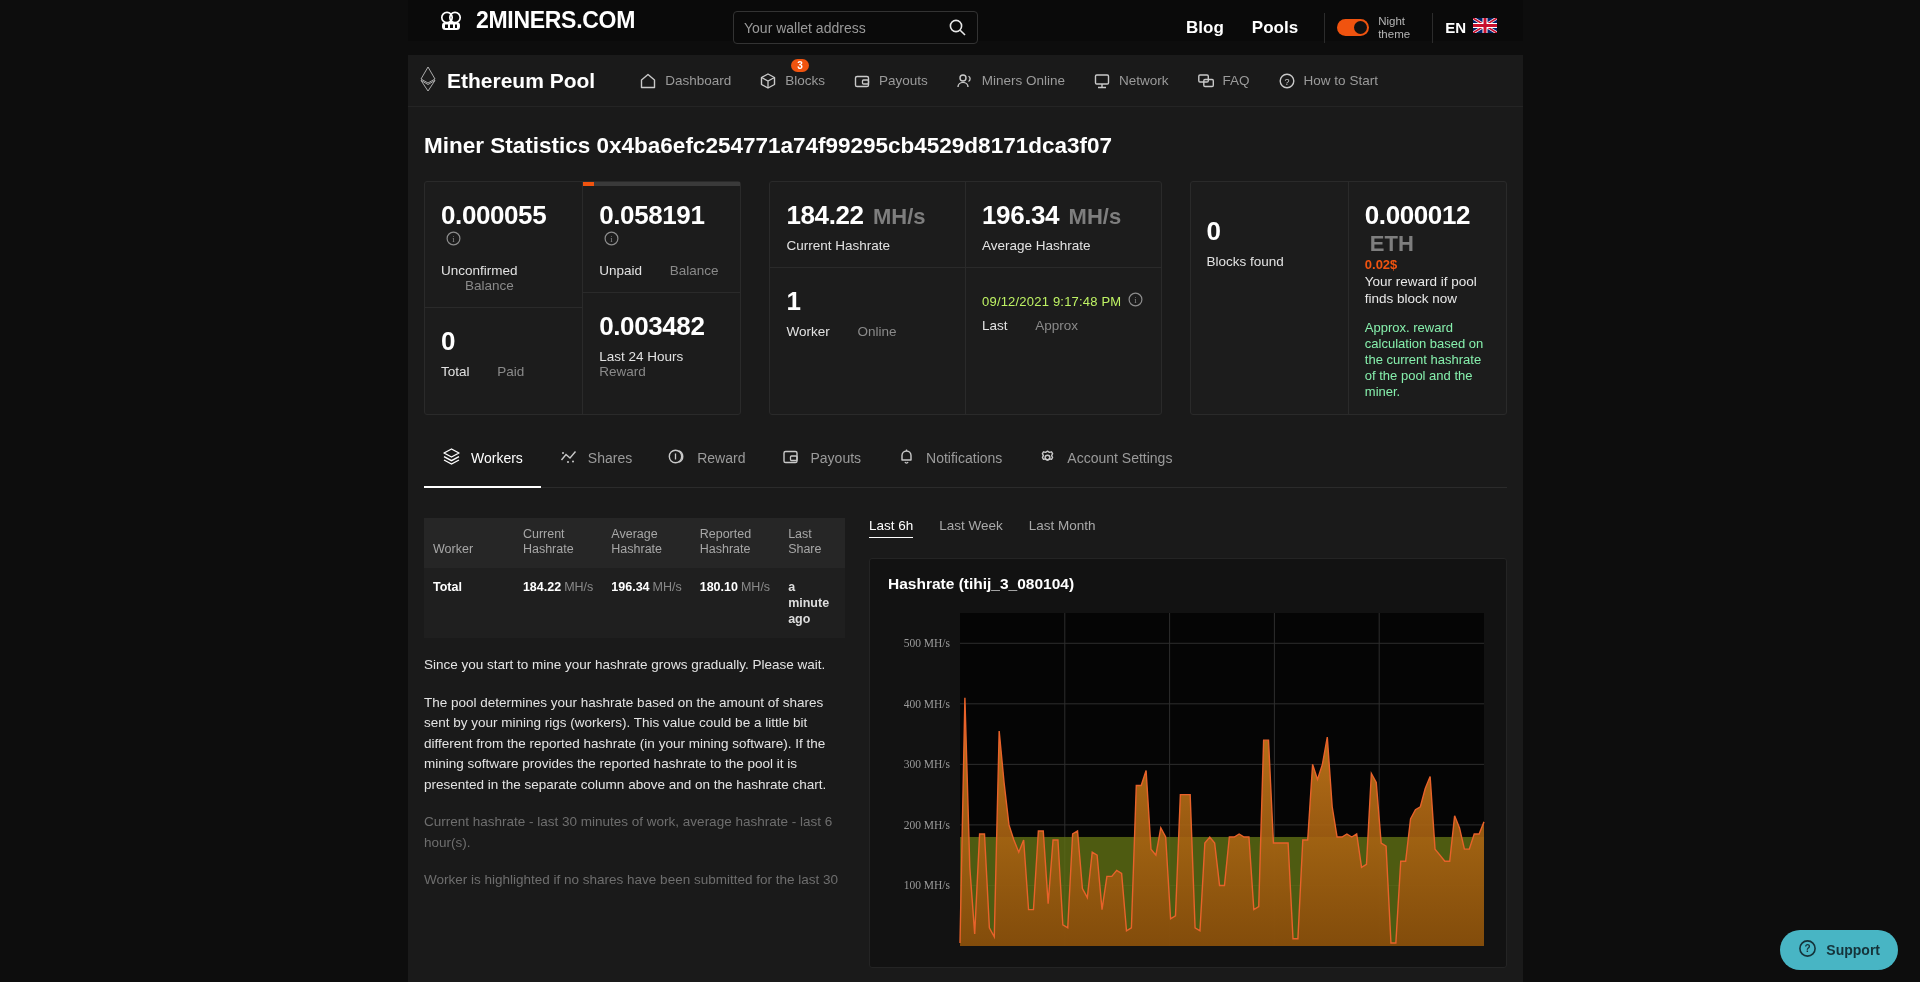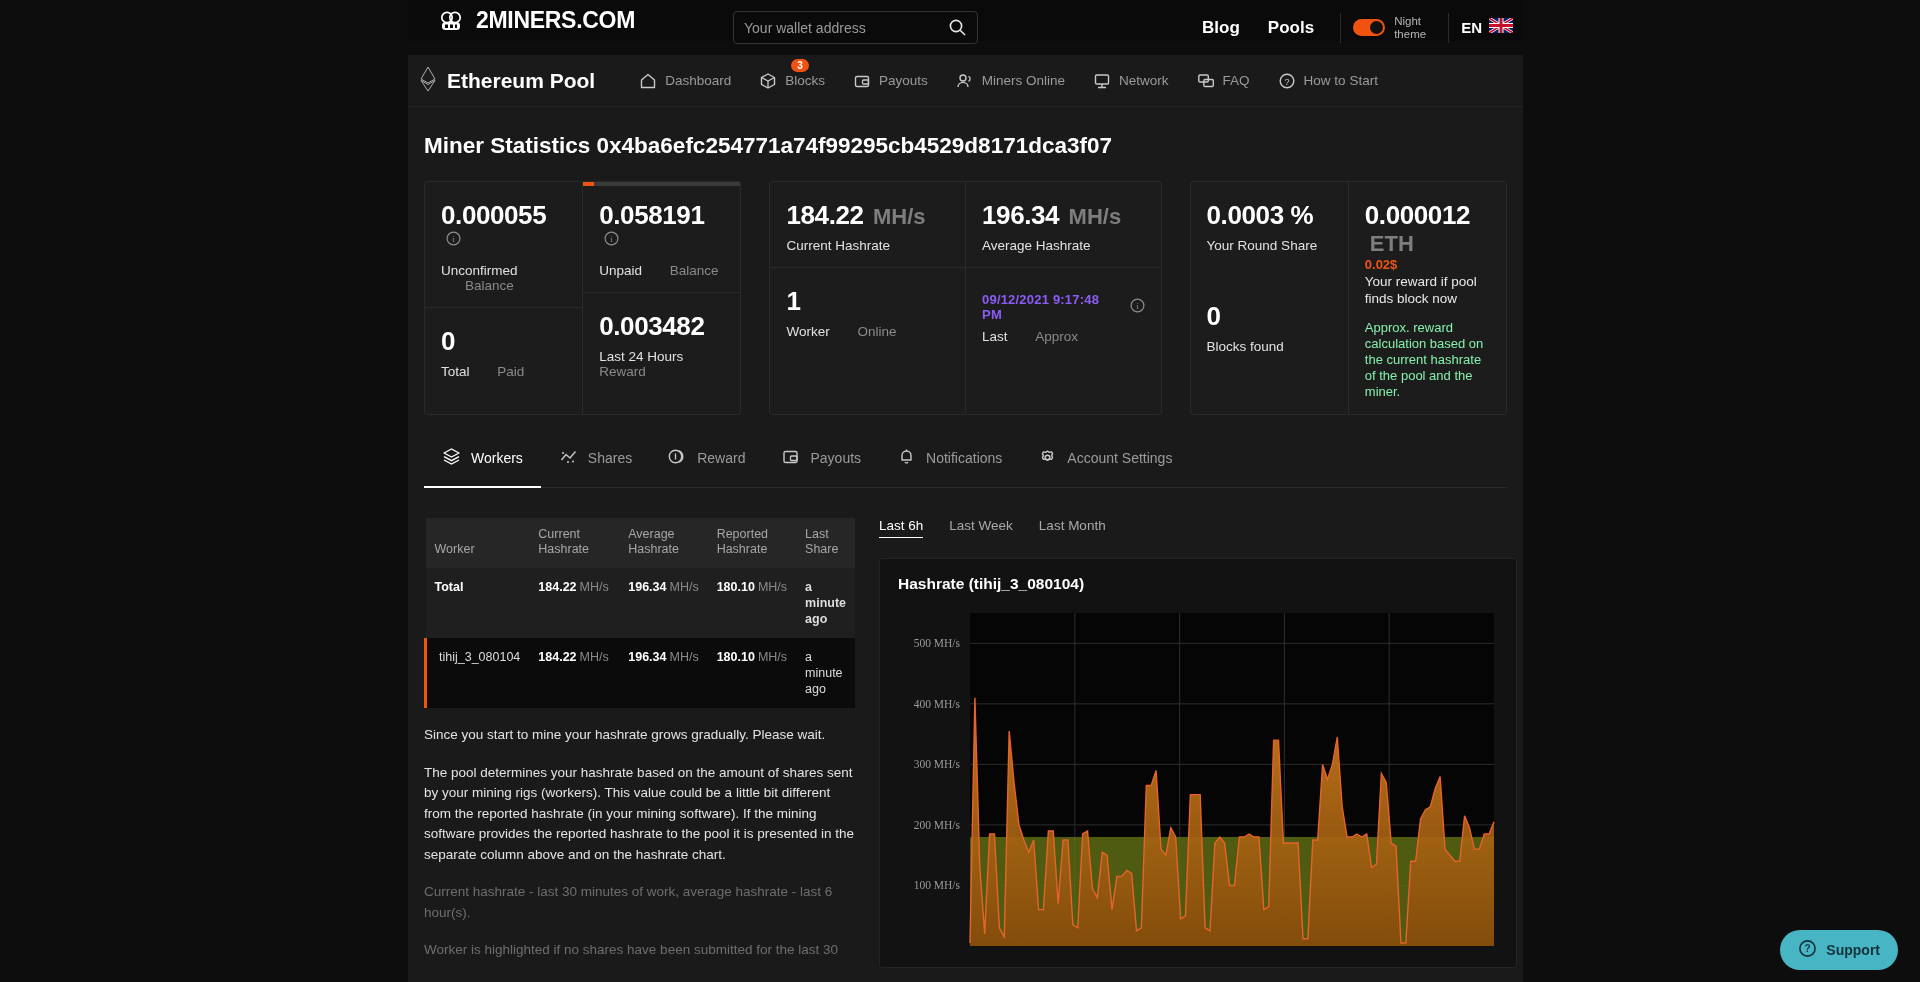--- a/index.html
+++ b/index.html
@@ -25,21 +25,21 @@
     border: 1px solid #333; border-radius: 4px; background: #0a0a0a;
     display: flex; align-items: center; padding: 0 10px;
   }
   .search-input {
     flex: 1; background: transparent; border: 0; outline: none;
     color: #cfcfcf; font-size: 14px; font-family: "Liberation Sans", sans-serif;
   }
   .search-input::placeholder { color: #9a9a9a; }
   .search-btn { width: 20px; height: 20px; display:flex; align-items:center; justify-content:center; }
 
-  .top-right { position: absolute; right: 10px; top: 0; height: 55px; display: flex; align-items: center; gap: 0; }
+  .top-right { position: absolute; right: 26px; top: 0; height: 55px; display: flex; align-items: center; gap: 0; }
   .top-link { color: #fff; font-size: 17px; font-weight: bold; padding: 0 14px; }
   .vdivider { width: 1px; height: 30px; background: #2c2c2c; margin: 0 12px; }
   .toggle-grp { display: flex; align-items: center; gap: 9px; }
   .toggle {
     width: 32px; height: 17px; border-radius: 9px; background: #f0530f; position: relative;
   }
   .toggle::after {
     content: ''; position: absolute; right: 2px; top: 2px; width: 13px; height: 13px;
     border-radius: 50%; background: #111;
   }
@@ -83,21 +83,21 @@
   .cell-row { padding: 18px 16px 14px 16px; }
   .cell-row + .cell-row { border-top: 1px solid #2a2a2a; }
   .col { flex: 1; display: flex; flex-direction: column; }
   .col + .col { border-left: 1px solid #2a2a2a; }
 
   .big { color: #fff; font-size: 26px; font-weight: bold; letter-spacing: -0.4px; display: inline; }
   .unit { color: #7e7e7e; font-size: 22px; font-weight: bold; margin-left: 5px; }
   .lbl { color: #e2e2e2; font-size: 13.5px; margin-top: 7px; }
   .lbl .mut { color: #8a8a8a; padding-left: 24px; }
   .lbl2 { color: #8a8a8a; font-size: 13.5px; }
-  .dateval { color: #8b5cf6; font-size: 13px; font-weight: bold; letter-spacing: 0.2px; }
+  .dateval { color: #bef264; font-size: 13px; font-weight: normal; letter-spacing: 0.2px; }
   .info-ic { display: inline-flex; vertical-align: 6px; margin-left: 5px; }
   .progress { position: absolute; left: 0; top: 0; height: 4px; width: 100%; background: #3a3a3a; }
   .progress > i { display: block; height: 4px; width: 7%; background: #f0530f; }
   .orange-s { color: #f0530f; font-size: 13px; font-weight: bold; }
   .reward-txt { color: #e8e8e8; font-size: 13.5px; line-height: 17px; margin-top: 1px; }
   .approx { color: #86efac; font-size: 13px; line-height: 16px; margin-top: 13px; }
 
   
   .tabs { display: flex; margin-top: 32px; border-bottom: 1px solid #2b2b2b; }
   .tab {
@@ -383,24 +383,20 @@
               <div class="lbl">
                 <span>Last</span>
                 <span class="mut">Approx</span>
               </div>
             </div>
           </div>
         </div>
 
         <div class="card card-c">
           <div class="col">
-            <div class="cell-row">
-              <div><span class="big">0.0003 %</span></div>
-              <div class="lbl">Your Round Share</div>
-            </div>
             <div class="cell-row" style="border-top:0;padding-top:34px;">
               <div><span class="big">0</span></div>
               <div class="lbl">Blocks found</div>
             </div>
           </div>
           <div class="col">
             <div class="cell-row">
               <div>
                 <span class="big">0.000012</span>
                 <span class="unit">ETH</span>
@@ -494,33 +490,20 @@
                 <td>
                   <span class="hr-val">184.22</span><span class="hr-unit">MH/s</span>
                 </td>
                 <td>
                   <span class="hr-val">196.34</span><span class="hr-unit">MH/s</span>
                 </td>
                 <td>
                   <span class="hr-val">180.10</span><span class="hr-unit">MH/s</span>
                 </td>
                 <td>a minute ago</td>
-              </tr>
-              <tr class="tr-worker">
-                <td>tihij_3_080104</td>
-                <td>
-                  <span class="hr-val">184.22</span><span class="hr-unit">MH/s</span>
-                </td>
-                <td>
-                  <span class="hr-val">196.34</span><span class="hr-unit">MH/s</span>
-                </td>
-                <td>
-                  <span class="hr-val">180.10</span><span class="hr-unit">MH/s</span>
-                </td>
-                <td class="mutedcell">a minute ago</td>
               </tr>
             </tbody>
           </table>
 
           <div class="para">Since you start to mine your hashrate grows gradually. Please wait.</div>
           <div class="para">The pool determines your hashrate based on the amount of shares sent by your mining rigs (workers). This value could be a little bit different from the reported hashrate (in your mining software). If the mining software provides the reported hashrate to the pool it is presented in the separate column above and on the hashrate chart.</div>
           <div class="para dim">Current hashrate - last 30 minutes of work, average hashrate - last 6 hour(s).</div>
           <div class="para dim">Worker is highlighted if no shares have been submitted for the last 30</div>
         </div>
 

